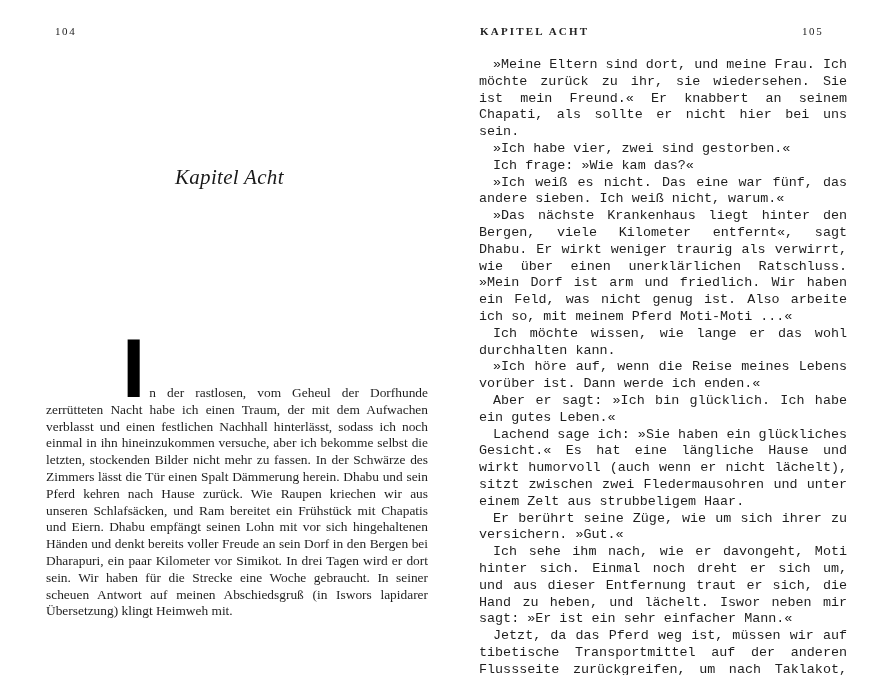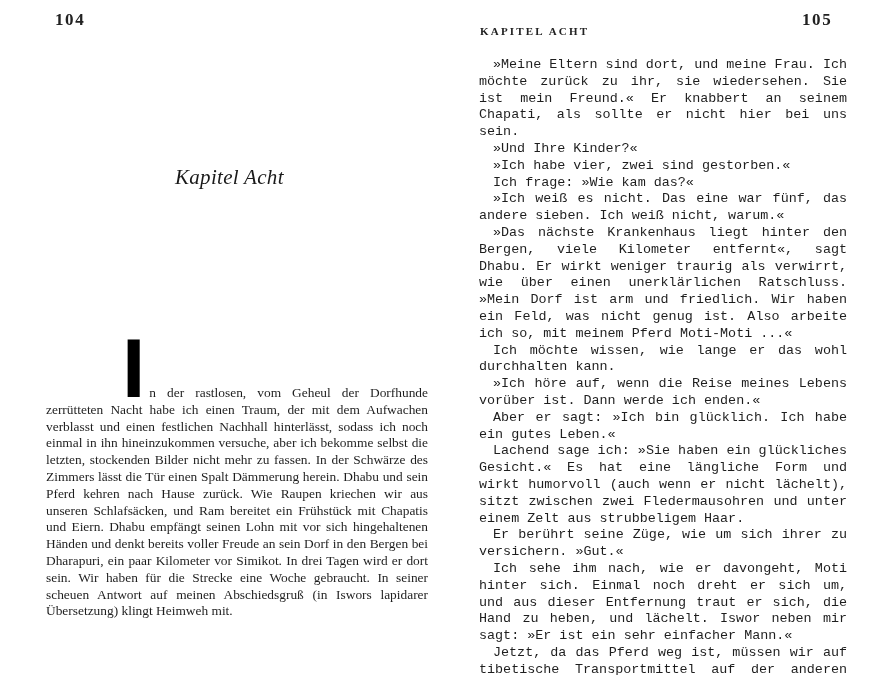--- a/index.html
+++ b/index.html
@@ -12,23 +12,23 @@
     width: 877px;
     height: 675px;
     background: #ffffff;
     overflow: hidden;
     font-family: "Liberation Serif", "DejaVu Serif", serif;
     color: #1e1e1e;
   }
   
   .folio {
     position: absolute;
-    top: 10px;
-    font-size: 17px;
-    font-weight: 700;
+    top: 25px;
+    font-size: 11px;
+    font-weight: 400;
     letter-spacing: 1.6px;
     color: #222;
   }
   #folio-left { left: 55px; }
   #folio-right { left: 802px; }
   #running-head {
     position: absolute;
     top: 25px;
     left: 480px;
     font-size: 11px;
@@ -99,28 +99,27 @@
     </div>
   </div>
 
   <div>
     <div id="running-head">KAPITEL ACHT</div>
 
     <div id="folio-right" class="folio">105</div>
 
     <div id="right-body">
         <p class="body-par">»Meine Eltern sind dort, und meine Frau. Ich möchte zurück zu ihr, sie wiedersehen. Sie ist mein Freund.« Er knabbert an seinem Chapati, als sollte er nicht hier bei uns sein.</p>
-        <p class="body-par">»Und Ihre Kinder?«</p>
         <p class="body-par">»Ich habe vier, zwei sind gestorben.«</p>
         <p class="body-par">Ich frage: »Wie kam das?«</p>
         <p class="body-par">»Ich weiß es nicht. Das eine war fünf, das andere sieben. Ich weiß nicht, warum.«</p>
         <p class="body-par">»Das nächste Krankenhaus liegt hinter den Bergen, viele Kilometer entfernt«, sagt Dhabu. Er wirkt weniger traurig als verwirrt, wie über einen unerklärlichen Ratschluss. »Mein Dorf ist arm und friedlich. Wir haben ein Feld, was nicht genug ist. Also arbeite ich so, mit meinem Pferd Moti-Moti ...«</p>
         <p class="body-par">Ich möchte wissen, wie lange er das wohl durchhalten kann.</p>
         <p class="body-par">»Ich höre auf, wenn die Reise meines Lebens vorüber ist. Dann werde ich enden.«</p>
         <p class="body-par">Aber er sagt: »Ich bin glücklich. Ich habe ein gutes Leben.«</p>
-        <p class="body-par">Lachend sage ich: »Sie haben ein glückliches Gesicht.« Es hat eine längliche Form und wirkt humorvoll (auch wenn er nicht lächelt), sitzt zwischen zwei Fledermausohren und unter einem Zelt aus strubbeligem Haar.</p>
+        <p class="body-par">Lachend sage ich: »Sie haben ein glückliches Gesicht.« Es hat eine längliche Hause und wirkt humorvoll (auch wenn er nicht lächelt), sitzt zwischen zwei Fledermausohren und unter einem Zelt aus strubbeligem Haar.</p>
         <p class="body-par">Er berührt seine Züge, wie um sich ihrer zu versichern. »Gut.«</p>
         <p class="body-par">Ich sehe ihm nach, wie er davongeht, Moti hinter sich. Einmal noch dreht er sich um, und aus dieser Entfernung traut er sich, die Hand zu heben, und lächelt. Iswor neben mir sagt: »Er ist ein sehr einfacher Mann.«</p>
         <p class="body-par">Jetzt, da das Pferd weg ist, müssen wir auf tibetische Transportmittel auf der anderen Flussseite zurückgreifen, um nach Taklakot, dem Handelszentrum der Region, und weiter zum Kailash zu gelangen. Allerdings können wir die Grenze nicht allein über-</p>
       </div>
   </div>
 
 </div>
 
 </body></html>

